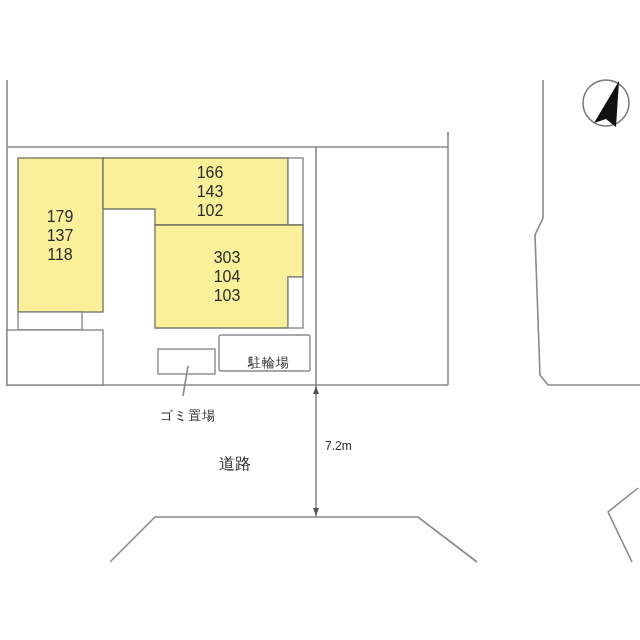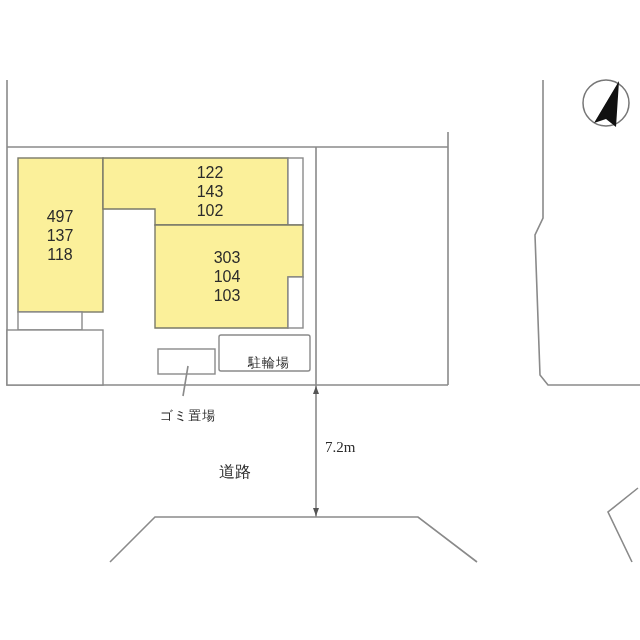--- a/index.html
+++ b/index.html
@@ -5,22 +5,22 @@
   html, body { margin: 0; padding: 0; background: #ffffff; }
   body { width: 640px; height: 640px; position: relative; overflow: hidden; font-family: "DejaVu Sans", sans-serif; }
   svg { position: absolute; left: 0; top: 0; }
   .line { stroke: #8a8a8a; stroke-width: 1.6; fill: none; }
   .bld { fill: #fbf09a; stroke: #7a7a6a; stroke-width: 1.4; }
   .box { fill: #ffffff; stroke: #8a8a8a; stroke-width: 1.4; }
   .lbl { position: absolute; color: #2b2b2b; text-align: center; font-family: "Liberation Sans", sans-serif; }
   .unit { font-size: 16px; line-height: 19px; width: 60px; }
   .unit div { height: 19px; }
   .jp { font-size: 13px; letter-spacing: 1px; font-family: "DejaVu Sans", sans-serif; }
-  .road { font-size: 16px; font-family: "DejaVu Sans", sans-serif; margin-top: 8px; }
-  .dim { font-size: 15px; font-family: Liberation Serif, serif; }
+  .road { font-size: 16px; font-family: "DejaVu Sans", sans-serif; }
+  .dim { font-size: 12px; font-family: Liberation Sans, sans-serif; }
 </style>
 </head>
 <body>
 
 <svg width="640" height="640" viewBox="0 0 640 640">
 
   <g>
     <polyline class="line" points="7,80 7,385 448,385"></polyline>
     <line class="line" x1="7" y1="147" x2="448" y2="147"></line>
     <line class="line" x1="448" y1="132" x2="448" y2="385"></line>
@@ -56,26 +56,26 @@
   <polyline class="line" points="543,80 543,218 535,235 540,375 548,385 640,385"></polyline>
   <polyline class="line" points="638,488 608,512 632,562"></polyline>
 
   <g>
     <circle cx="606" cy="103" r="23" fill="#fff" stroke="#777" stroke-width="1.5"></circle>
     <polygon points="619,81 594,123 606,119 616,127" fill="#111"></polygon>
   </g>
 </svg>
 
 <div class="lbl unit" style="left:30px; top:207px;">
-  <div>497</div>
+  <div>179</div>
   <div>137</div>
   <div>118</div>
 </div>
 <div class="lbl unit" style="left:180px; top:163px;">
-  <div>122</div>
+  <div>166</div>
   <div>143</div>
   <div>102</div>
 </div>
 <div class="lbl unit" style="left:197px; top:248px;">
   <div>303</div>
   <div>104</div>
   <div>103</div>
 </div>
 
 <div class="lbl jp" style="left:236px; top:354px; width:66px;">駐輪場</div>

